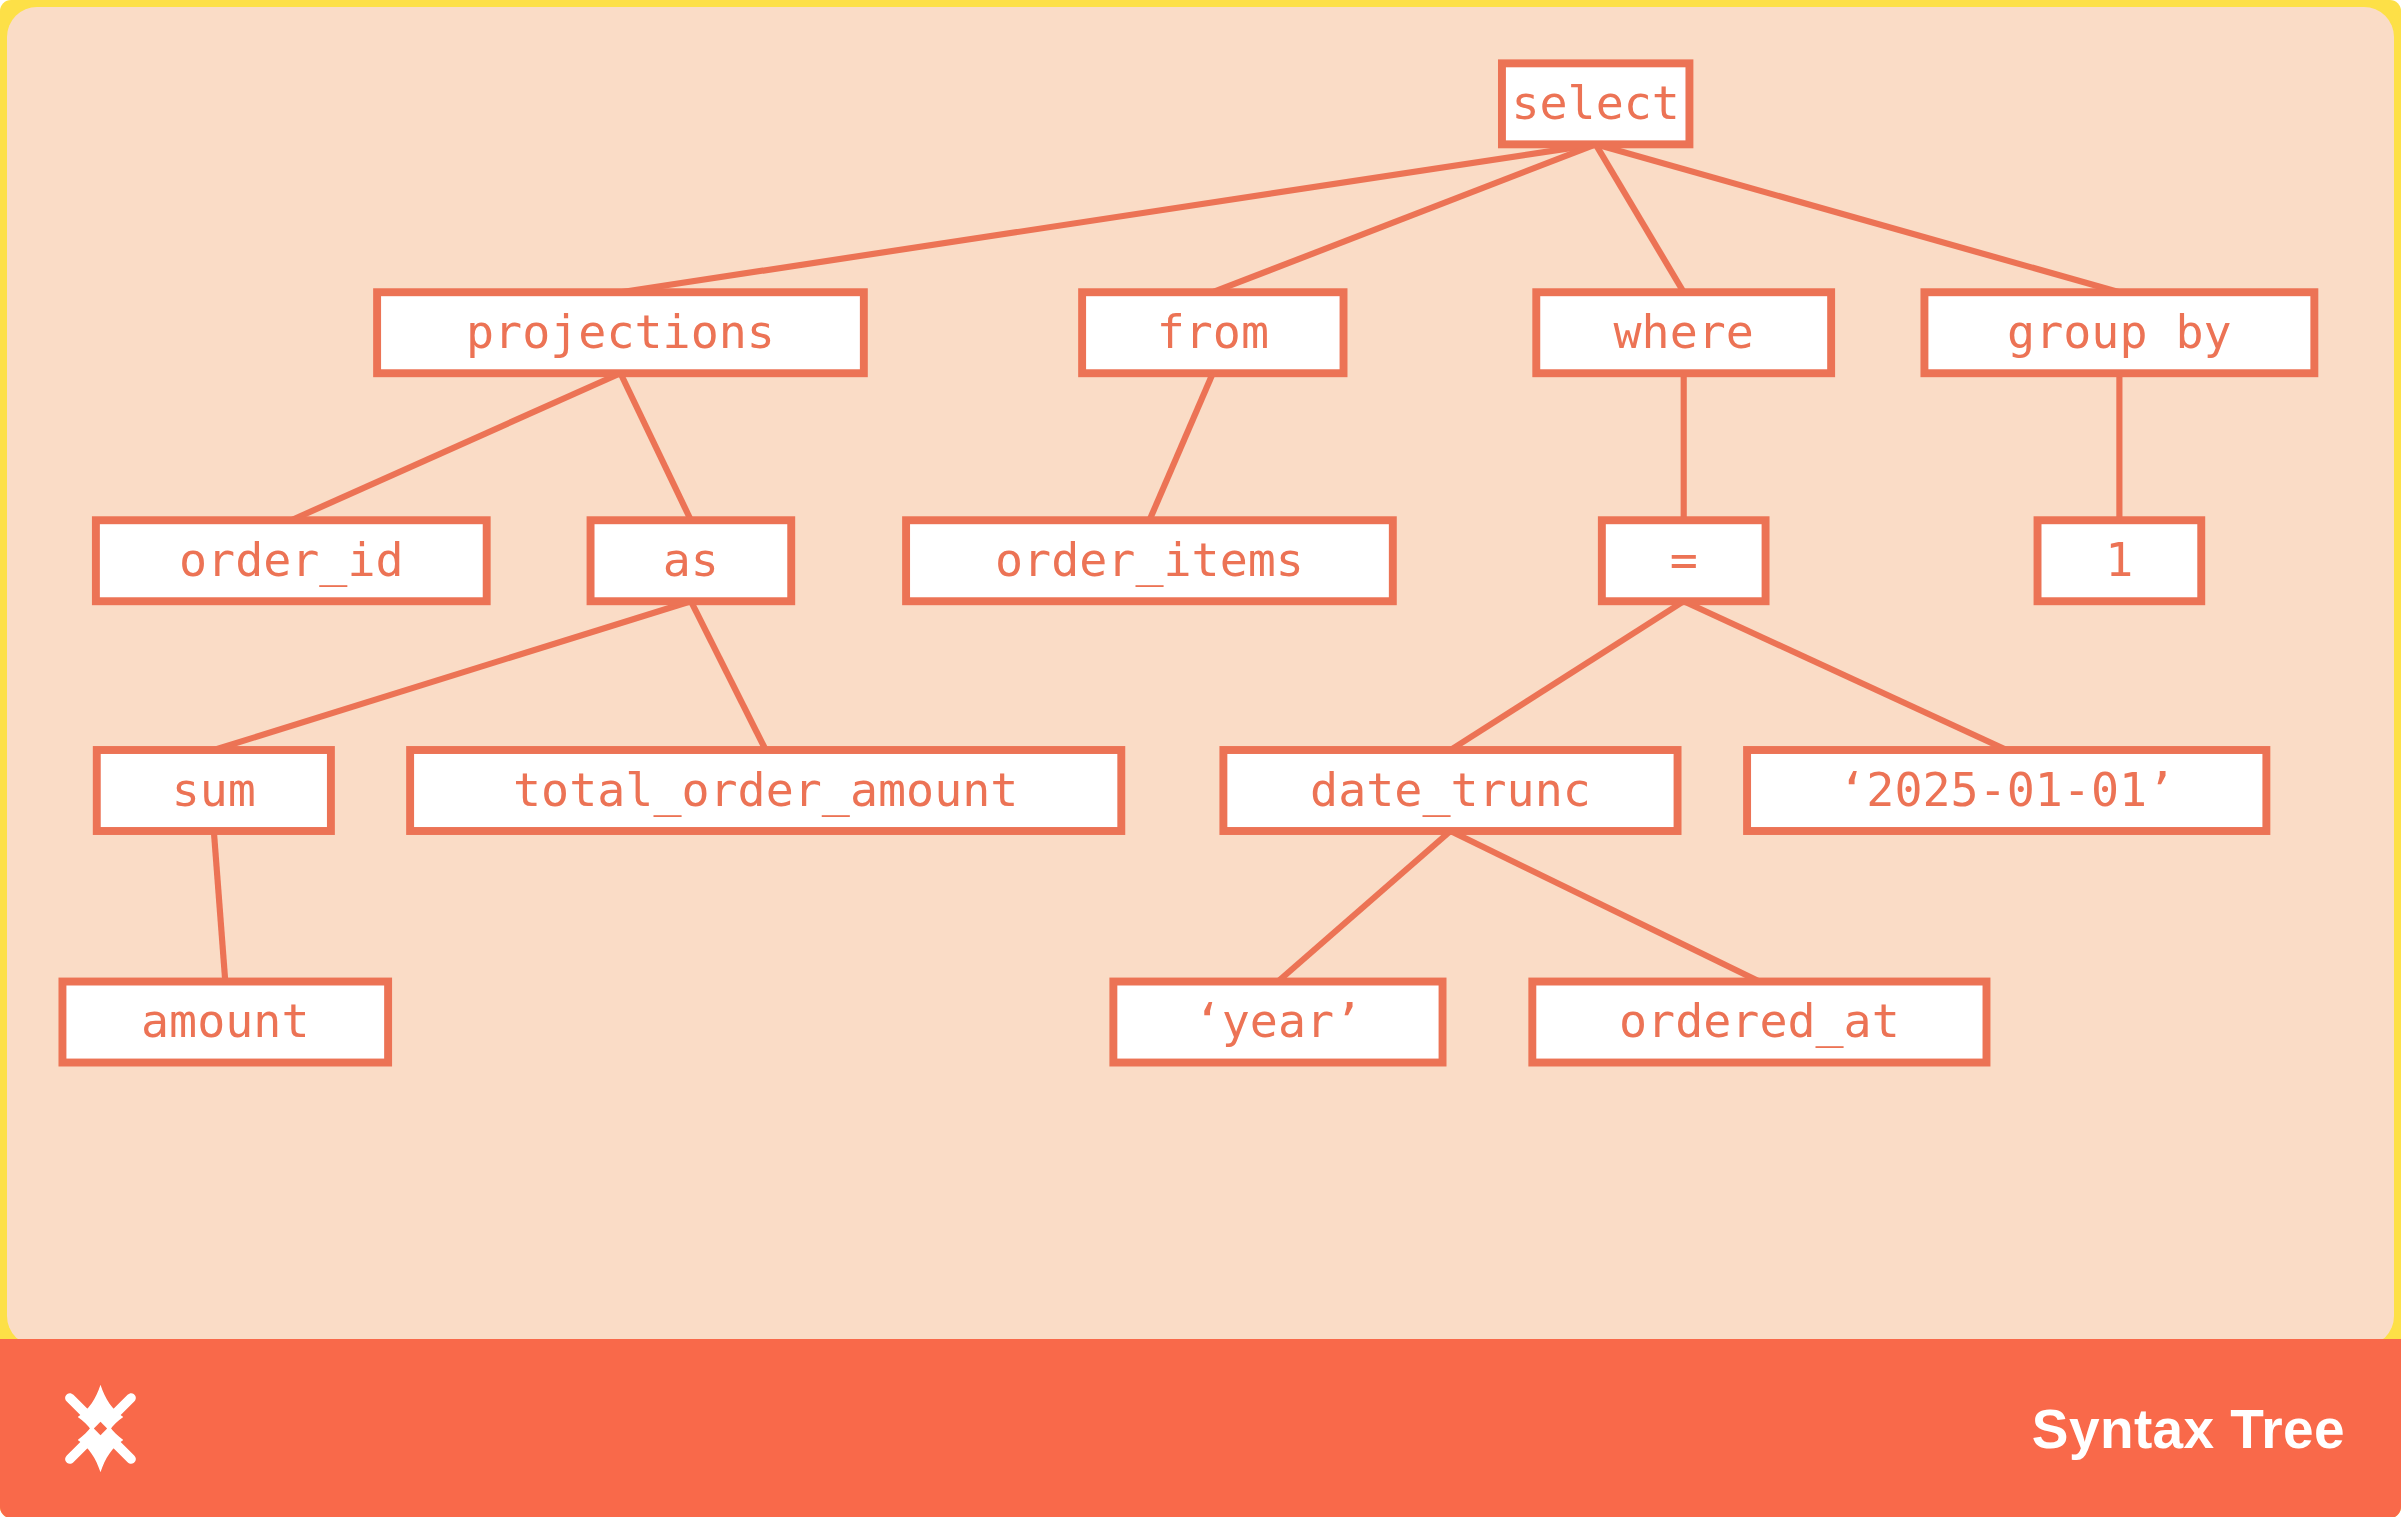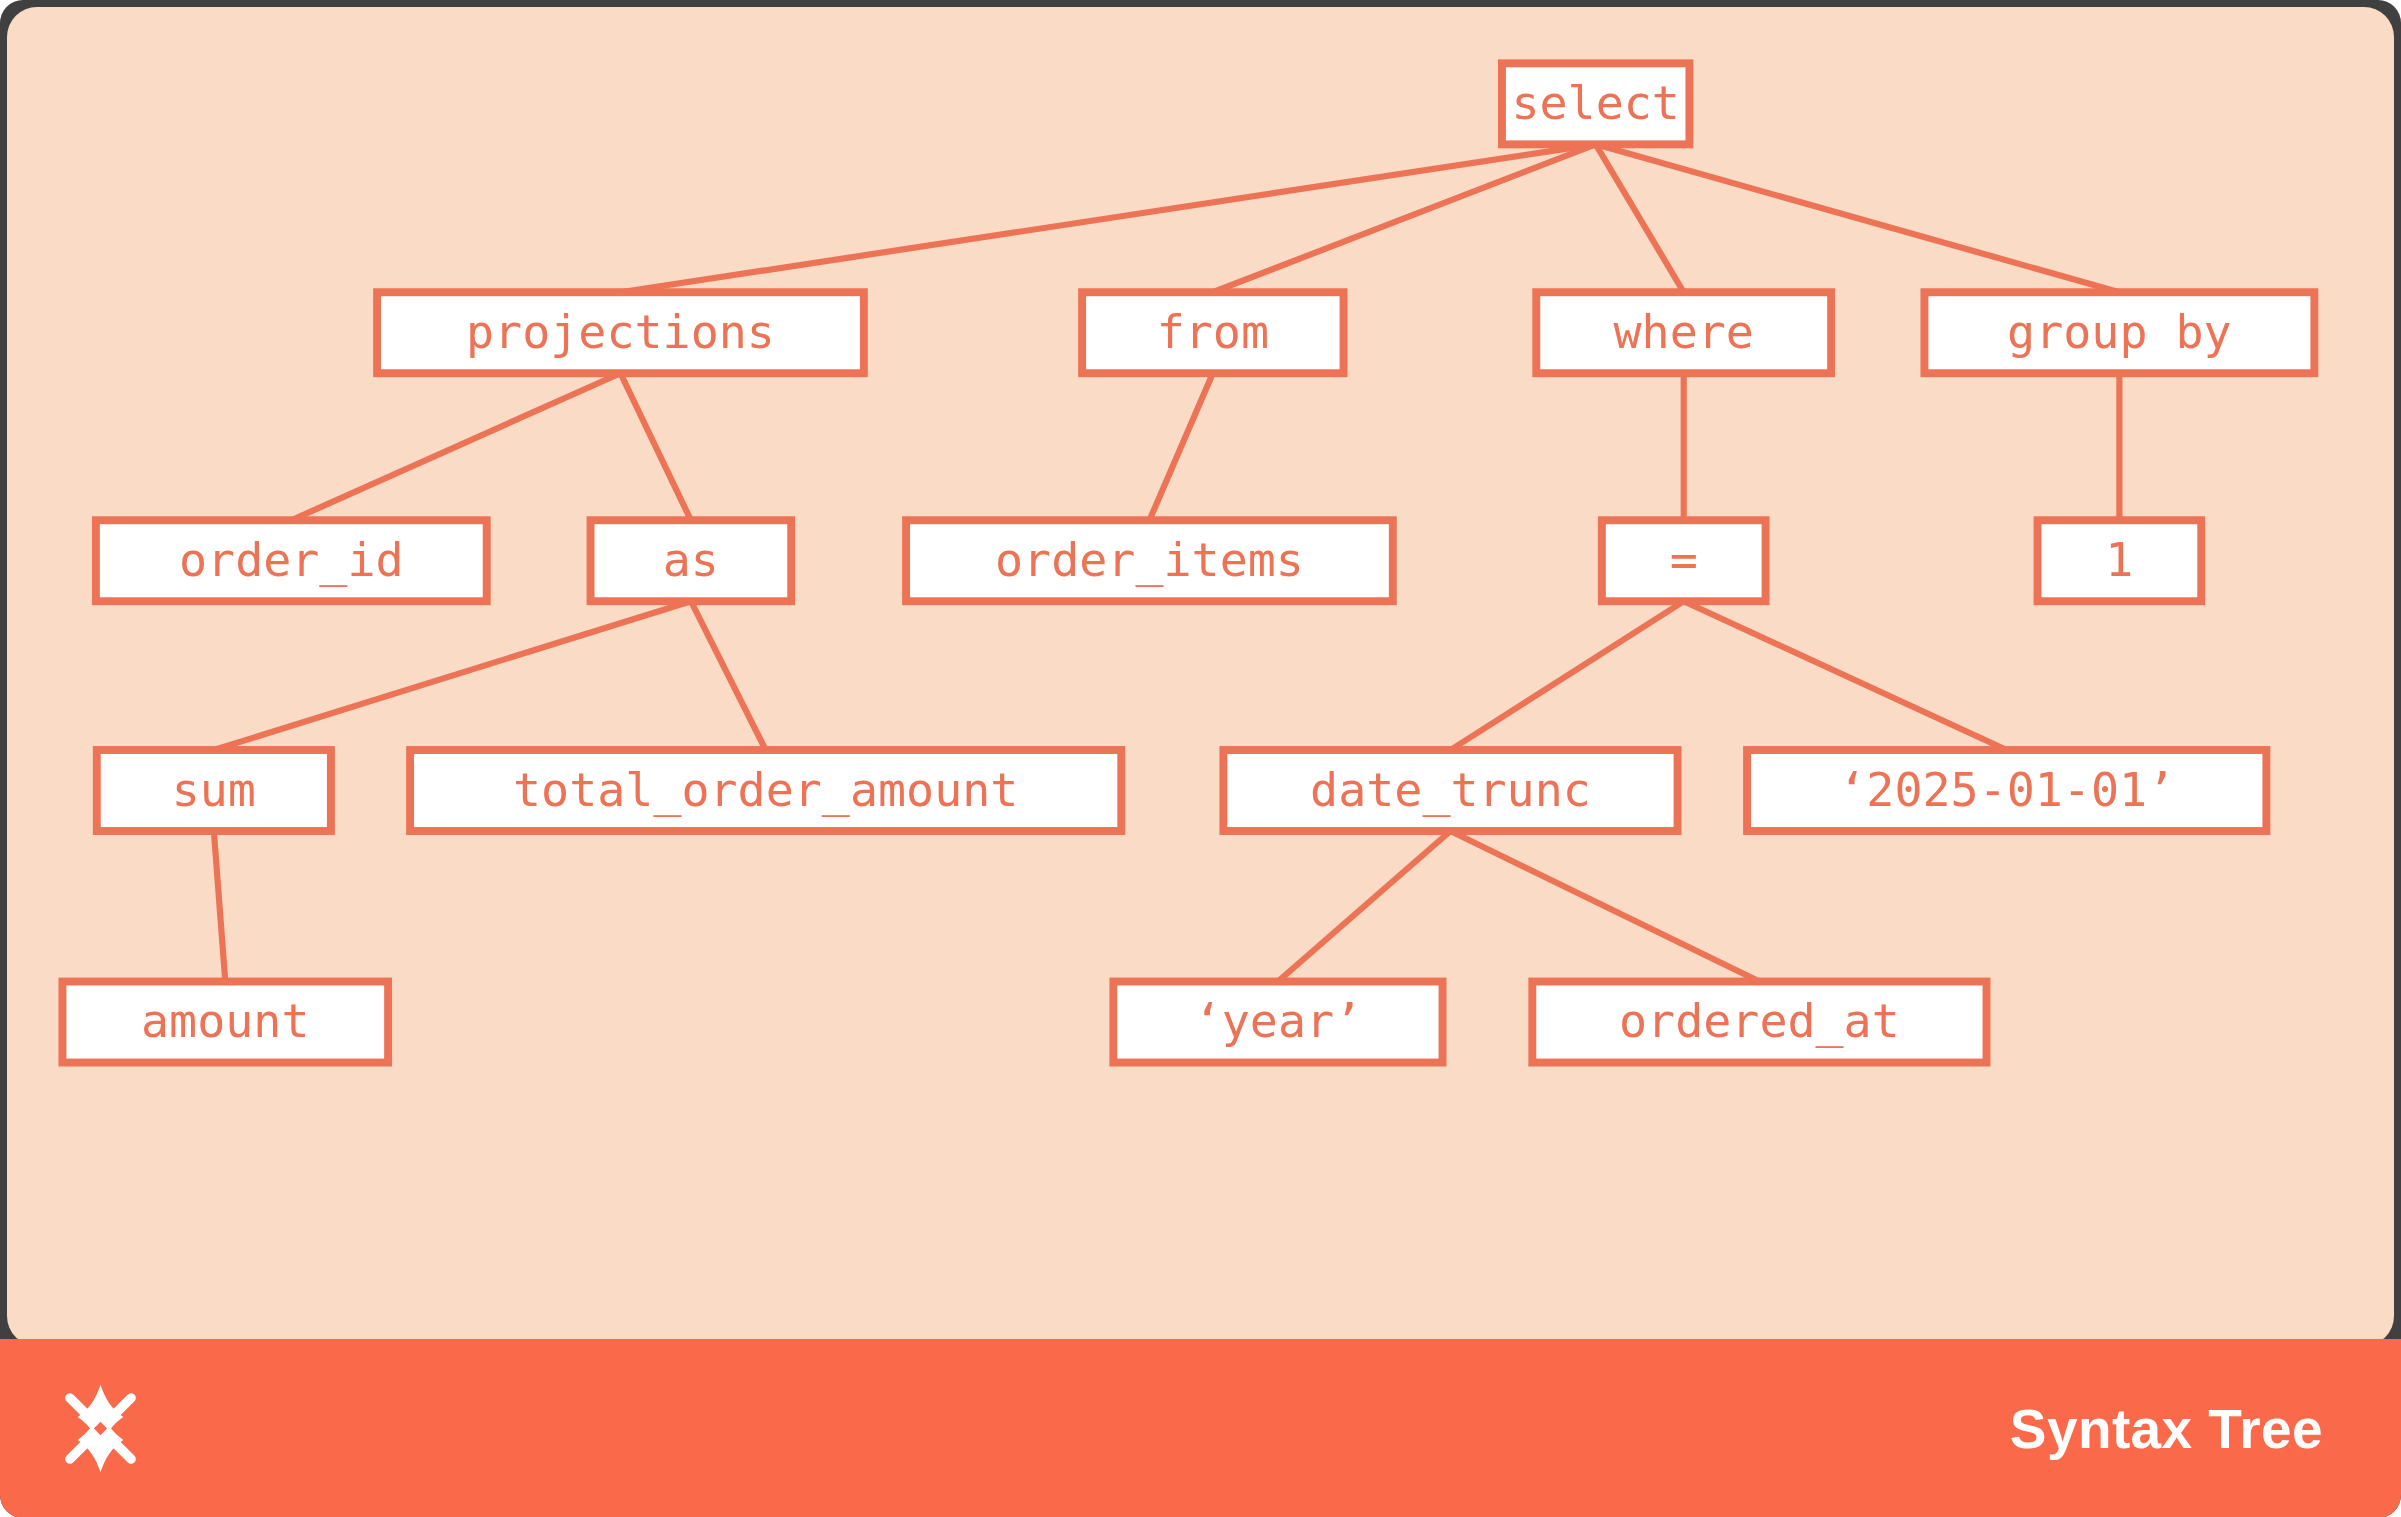--- a/index.html
+++ b/index.html
@@ -14,22 +14,22 @@
     font-family: "Liberation Sans", sans-serif;
   }
 
   #card {
     position: absolute;
     left: 0;
     top: 0;
     width: 2401px;
     height: 1518px;
     box-sizing: border-box;
-    background: #404040;
-    border-radius: 23px;
+    background: #fde047;
+    border-radius: 11px;
     overflow: hidden;
   }
 
   #canvas-panel {
     position: absolute;
     left: 7px;
     top: 7px;
     width: 2387px;
     height: 1339px;
     box-sizing: border-box;
@@ -72,21 +72,21 @@
     position: absolute;
     left: 0;
     bottom: 0;
     width: 2401px;
     height: 179px;
     background: #F9694A;
     display: flex;
     align-items: center;
     justify-content: space-between;
     box-sizing: border-box;
-    padding: 0 78px 0 53px;
+    padding: 0 56px 0 53px;
   }
 
   #brand-logo {
     width: 95px;
     height: 95px;
     flex: 0 0 auto;
     display: block;
   }
 
   #footer-title {

